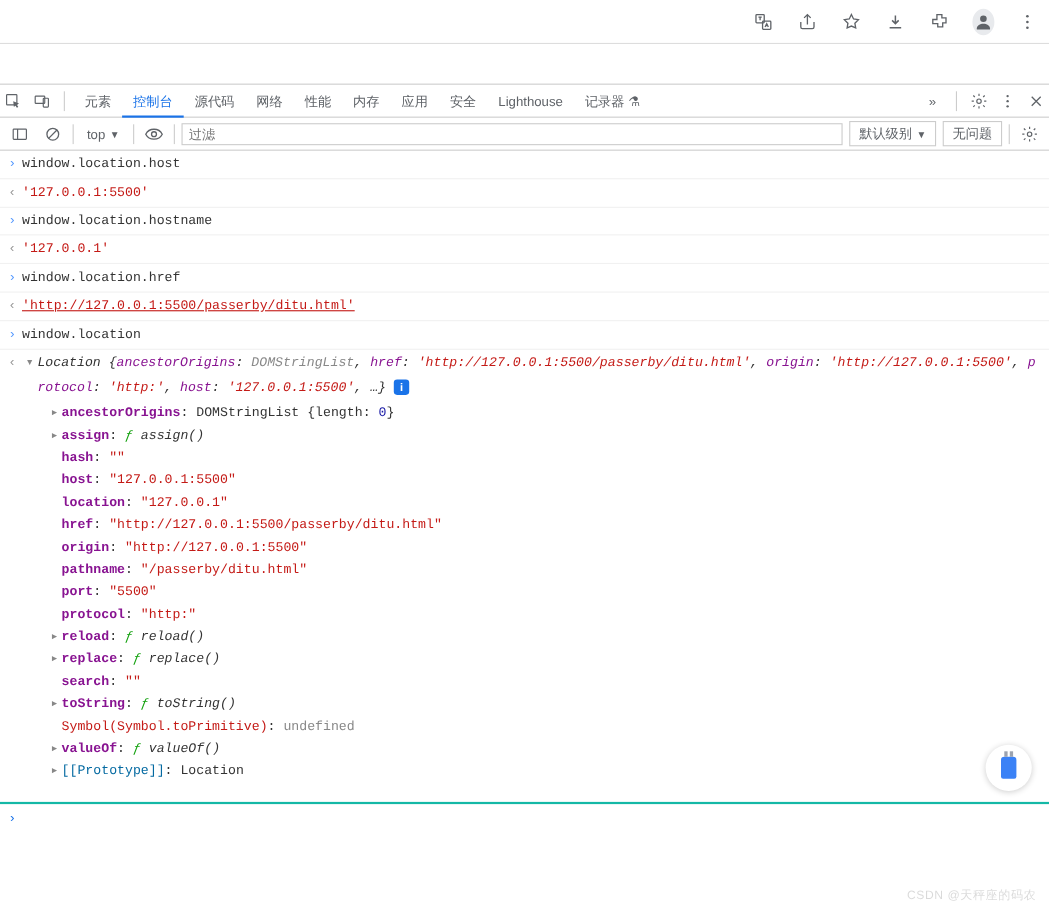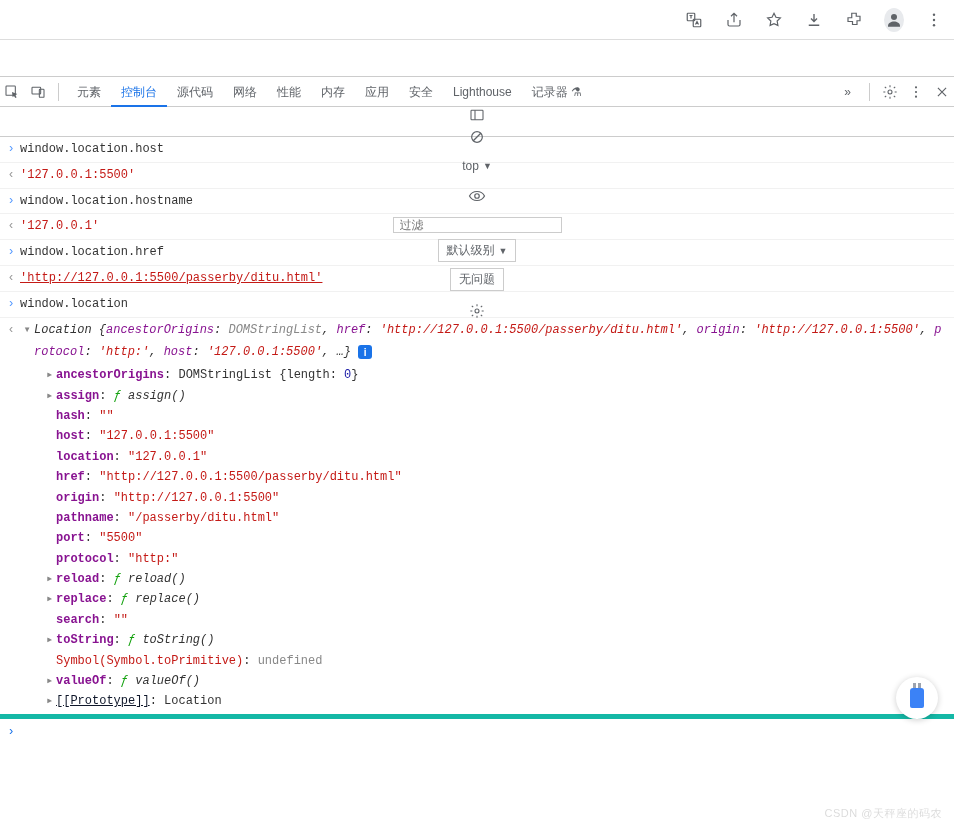--- a/index.html
+++ b/index.html
@@ -53,21 +53,20 @@
 
   .toolbar {
     height: 30px;
     border-bottom: 1px solid #ccc;
     display: flex;
     align-items: center;
     padding: 0 6px;
     gap: 6px;
     font-size: 12px;
     color: #5f6368;
-    flex-direction: column;
   }
   .toolbar .tb-icon { width: 24px; height: 24px; display:flex; align-items:center; justify-content:center; cursor:pointer; }
   .toolbar .ctx-select { display:flex; align-items:center; gap:4px; padding: 2px 6px; cursor:pointer; }
   .toolbar .filter-input {
     flex:1; height: 20px; border: 1px solid #ccc; padding: 0 6px; font-size: 12px;
     background: #fff;
   }
   .toolbar .level-btn, .toolbar .issues-btn {
     border: 1px solid #ccc; padding: 2px 8px; display:flex; align-items:center; gap:4px;
     background:#fff; cursor:pointer; white-space:nowrap;
@@ -88,33 +87,33 @@
   .obj-summary .kw { color: #881391; font-style: italic; }
   .obj-summary .val { color: #c41a16; font-style: italic; }
   .obj-summary .grey { color: #888; font-style: italic;}
   .info-badge {
     display: inline-flex; width: 14px; height: 14px; border-radius: 3px; background: #1a73e8;
     color: #fff; font-style: normal; font-weight: bold; font-size: 10px; align-items:center; justify-content:center;
     vertical-align: middle; font-family: Arial;
   }
   .obj-caret { width:14px; flex-shrink:0; color:#888; user-select:none; cursor:pointer; text-align:center; }
 
-  .prop-list { padding-left: 46px; border-bottom: 5px solid #14b8a6; padding-bottom:2px;}
+  .prop-list { padding-left: 46px; border-bottom: 2px solid #14b8a6; padding-bottom:17px;}
   .prop { line-height: 1.7; white-space: nowrap; }
   .prop .caret { display:inline-block; width: 10px; color:#888; cursor:pointer; user-select:none; }
   .prop .pk-own { color: #881391; font-weight: bold; }
   .prop .colon { color: #333; }
   .prop .pv-str { color: #c41a16; }
   .prop .pv-fn { font-style: italic; color: #333; }
   .prop .pv-fn .f { color: #13a10e; font-style: italic; }
   .prop .pv-obj { color: #333; }
   .prop .pv-num { color: #1a1aa6; }
   .prop .pv-undef { color: #888; }
   .prop .sym { color: #c41a16; }
-  .prop .proto-k { color: #0f172a; text-decoration: underline; }
+  .prop .proto-k { color: #0369a1; }
 
   .prompt-row { display:flex; padding: 2px 6px 2px 2px; }
   .prompt-row .gutter { width:18px; color:#1a73e8; text-align:center; }
 
   
   .watermark {
     position:absolute; bottom: 8px; right: 12px;
     font-size: 11px; color: rgba(0,0,0,0.15);
     font-family: Arial, sans-serif; letter-spacing: 0.5px;
   }

